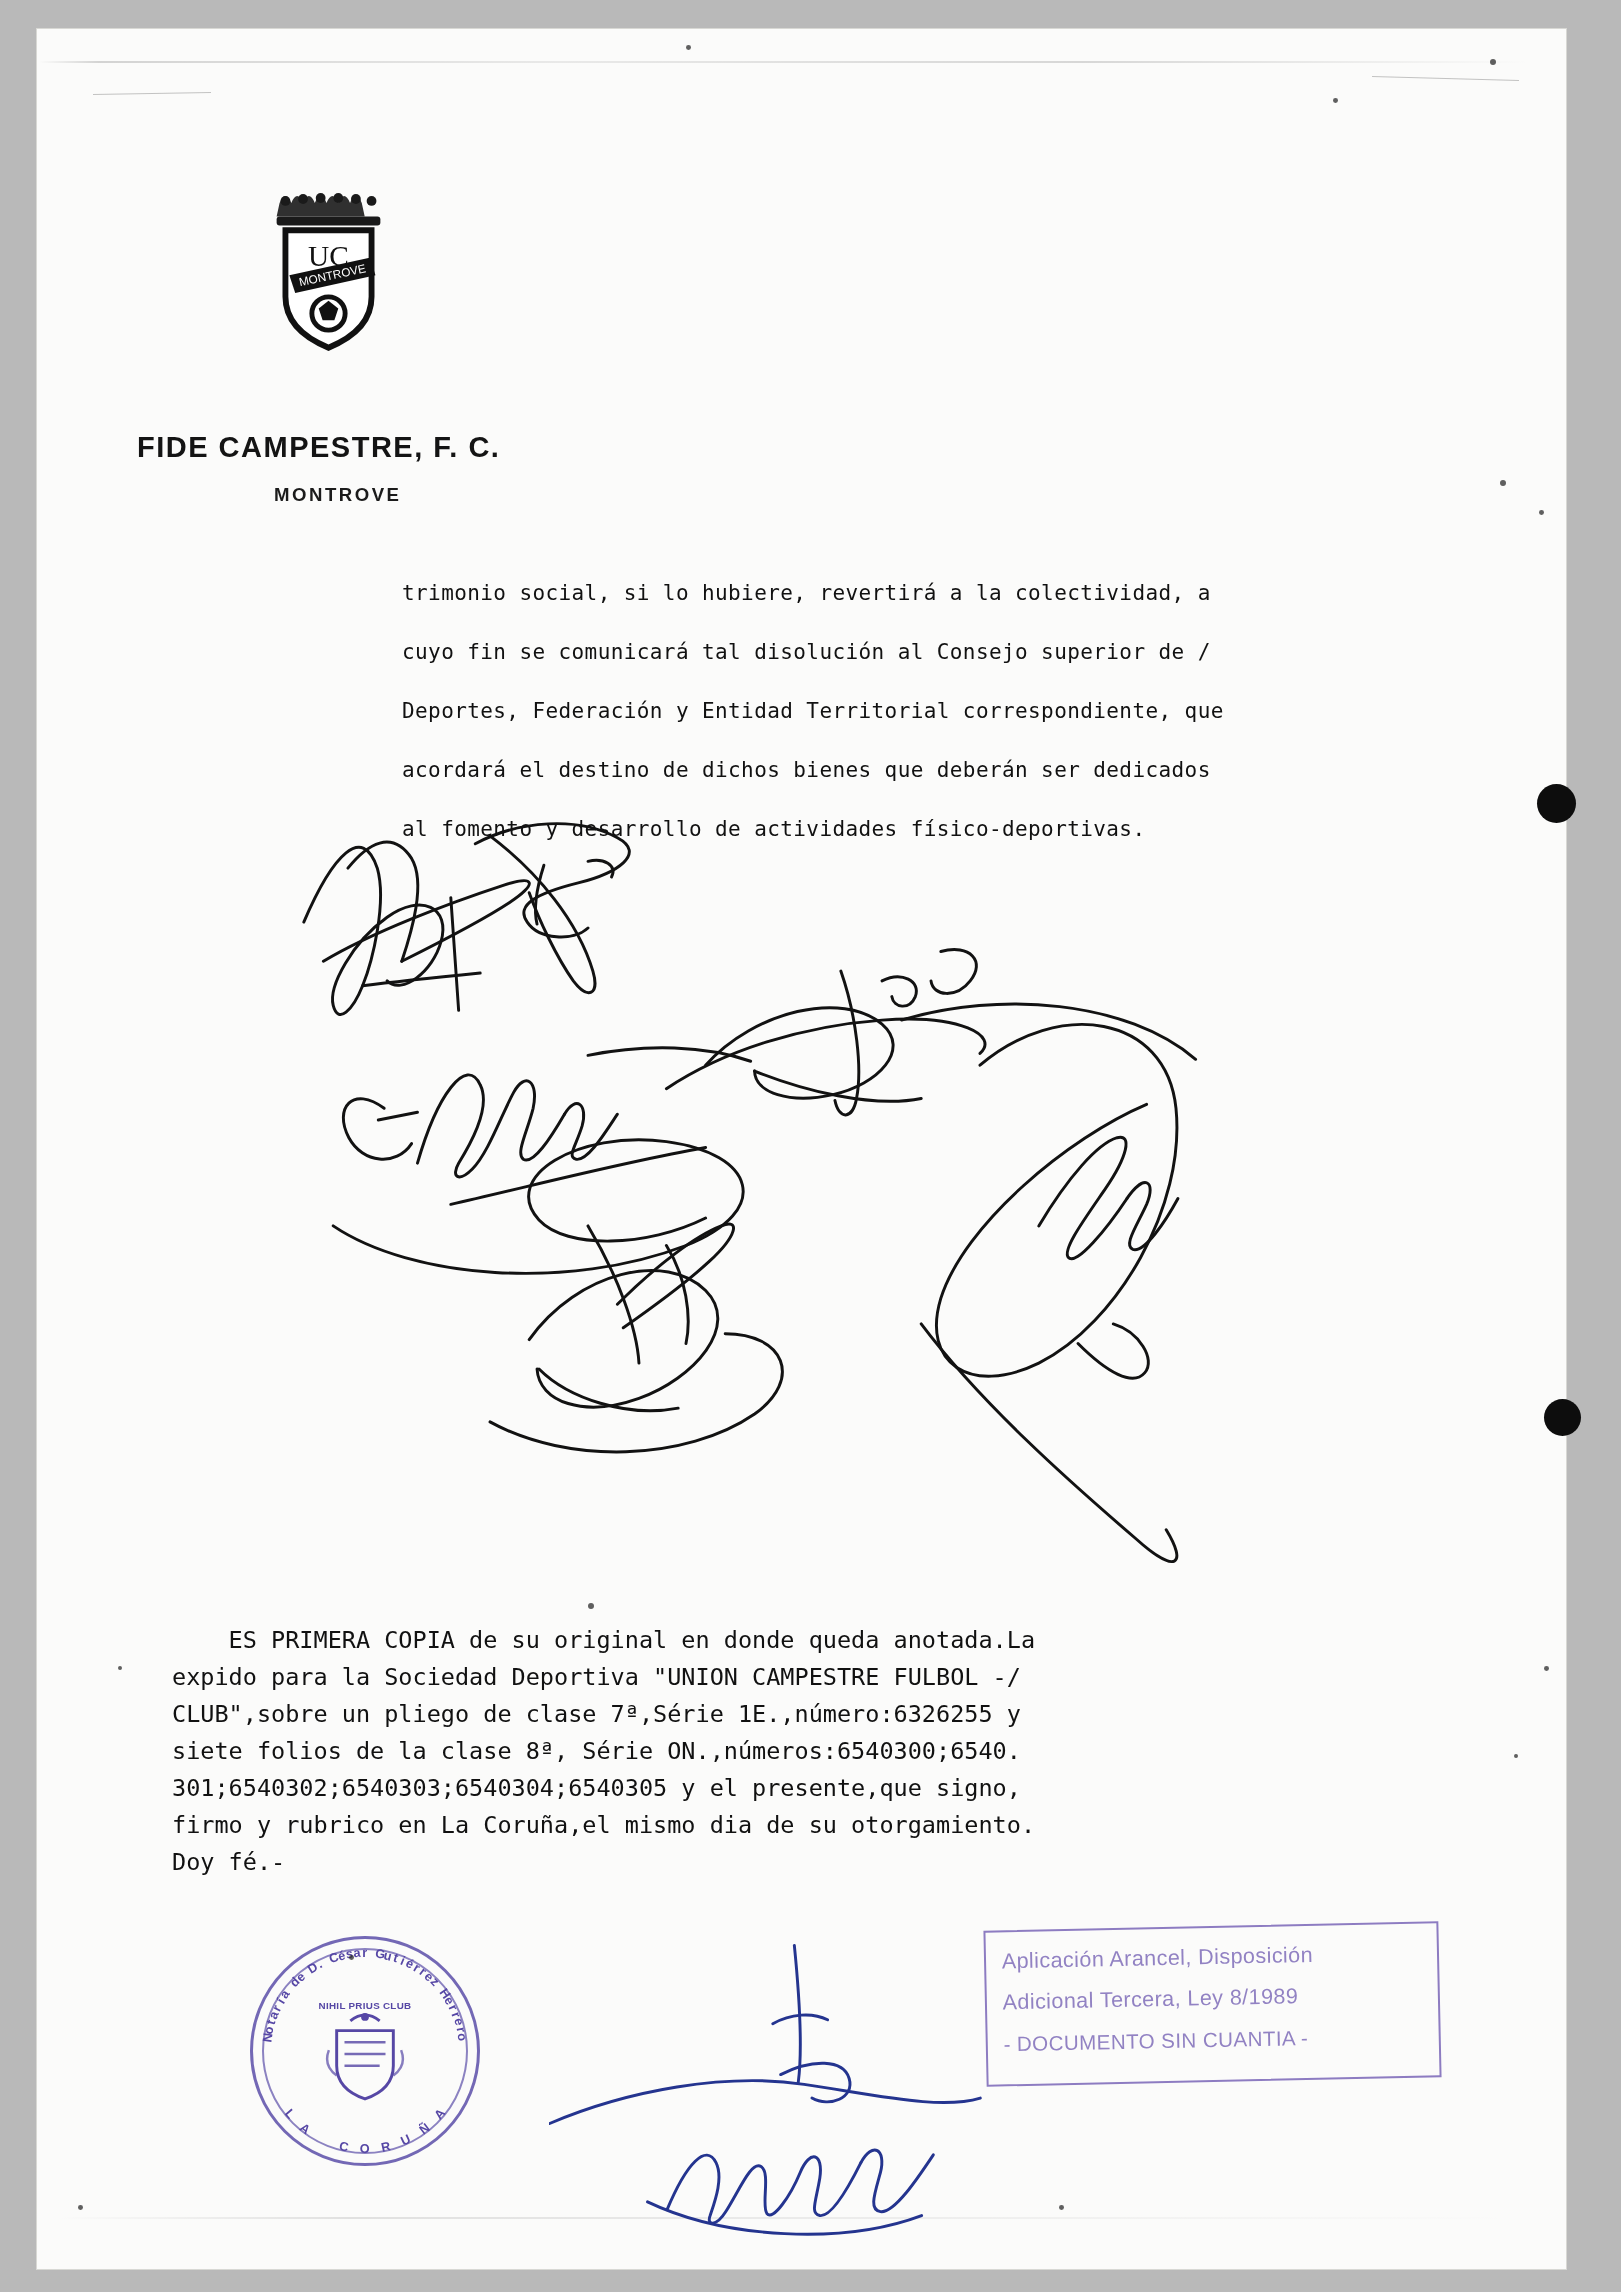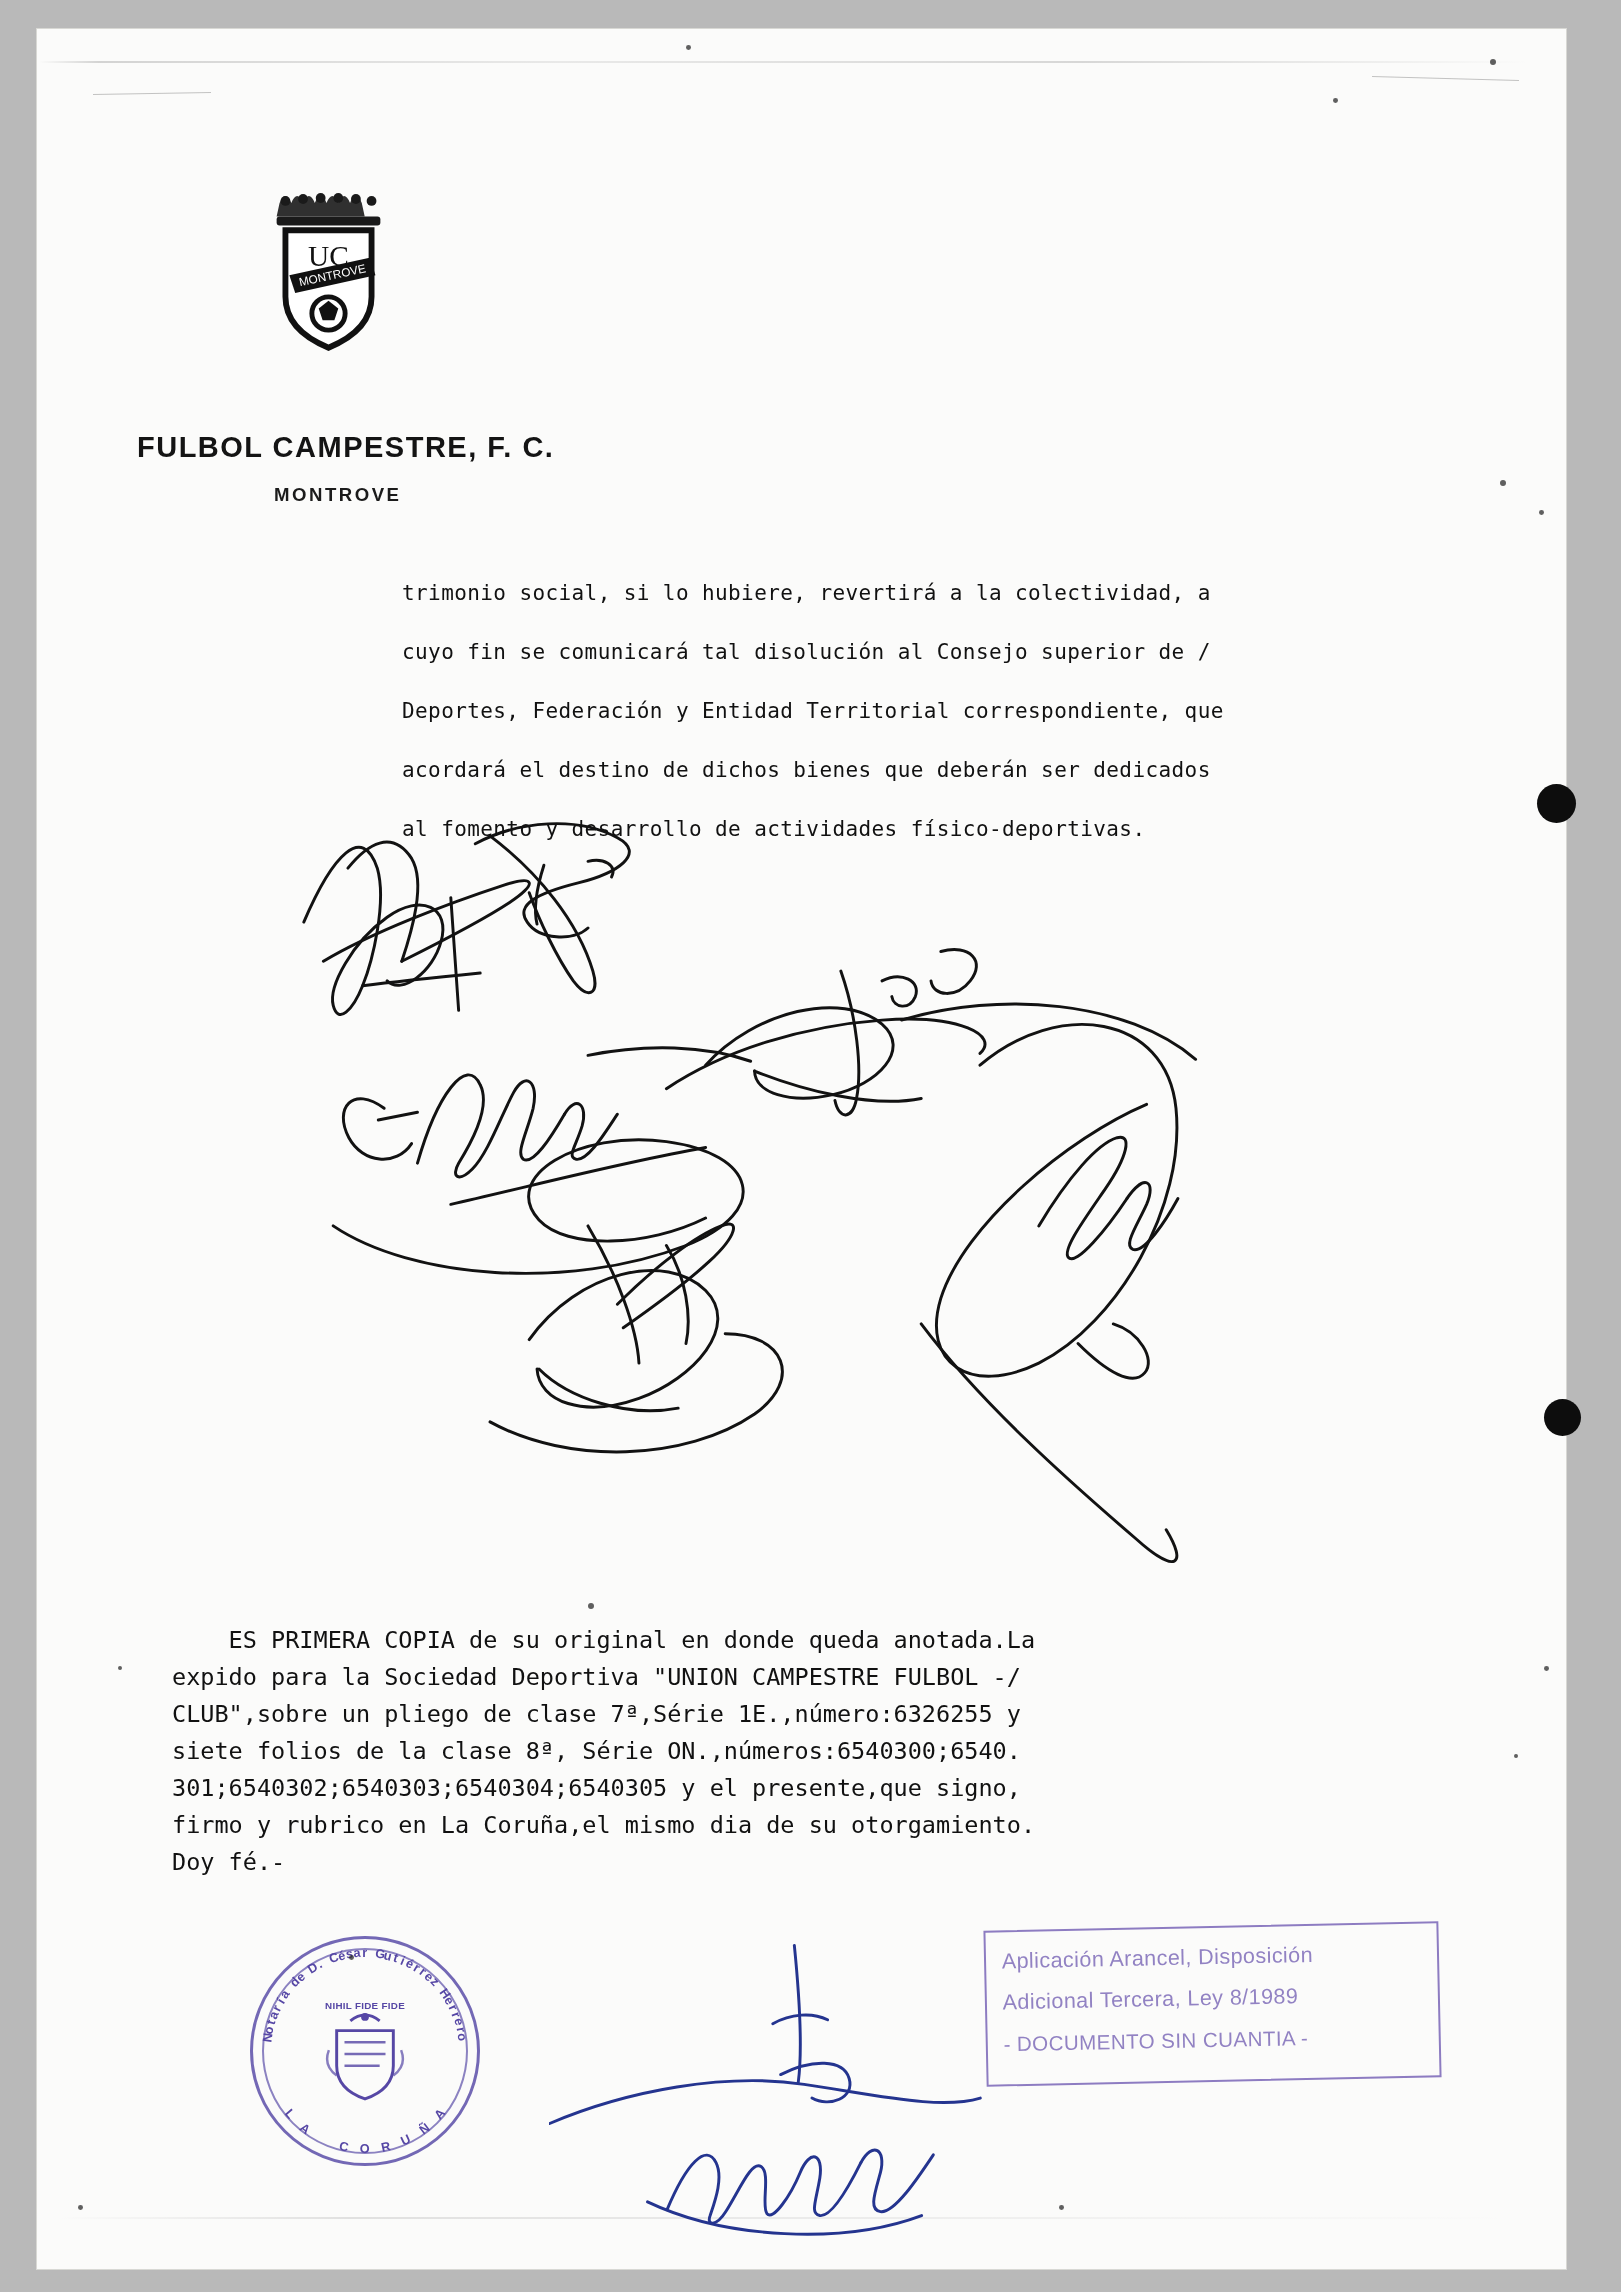--- a/index.html
+++ b/index.html
@@ -243,21 +243,21 @@
       <text x="70" y="86" text-anchor="middle" font-family="Liberation Serif, serif" font-size="30" fill="#111">UC</text>
 
       <path d="M30 96 L112 78 L118 96 L36 114 Z" fill="#111"></path>
       <text x="74" y="100" text-anchor="middle" font-family="Liberation Sans, sans-serif" font-size="12" fill="#fff" transform="rotate(-12 74 96)">MONTROVE</text>
 
       <circle cx="70" cy="135" r="17" fill="#fff" stroke="#111" stroke-width="5"></circle>
       <path d="M70 122 l10 8 -4 12 h-12 l-4 -12 z" fill="#111"></path>
     </svg>
   </div>
 
-  <div class="letterhead-title">FULBOL  CAMPESTRE,  F. C.</div>
+  <div class="letterhead-title">FIDE  CAMPESTRE,  F. C.</div>
   <div class="letterhead-sub">MONTROVE</div>
 
   <div class="body-text">trimonio social, si lo hubiere, revertirá a la colectividad, a
 cuyo fin se comunicará tal disolución al Consejo superior de /
 Deportes, Federación y Entidad Territorial correspondiente, que
 acordará el destino de dichos bienes que deberán ser dedicados
 al fomento y desarrollo de actividades físico-deportivas.</div>
 
   <div class="signatures">
     <svg viewBox="0 0 1200 830" width="1176" height="814" aria-hidden="true" fill="none" stroke="#121212" stroke-width="3" stroke-linecap="round" stroke-linejoin="round">
@@ -370,21 +370,21 @@
         <span style="transform: translate(-75px, 63px) rotate(50deg) translate(-50%, -50%);">L</span>
         <span style="transform: translate(-60px, 78px) rotate(37.5deg) translate(-50%, -50%);">A</span>
         <span style="transform: translate(-41px, 89px) rotate(25deg) translate(-50%, -50%);"> </span>
         <span style="transform: translate(-21px, 96px) rotate(12.5deg) translate(-50%, -50%);">C</span>
         <span style="transform: translate(6.12323e-15px, 98px) rotate(0deg) translate(-50%, -50%);">O</span>
         <span style="transform: translate(21px, 96px) rotate(-12.5deg) translate(-50%, -50%);">R</span>
         <span style="transform: translate(41px, 89px) rotate(-25deg) translate(-50%, -50%);">U</span>
         <span style="transform: translate(60px, 78px) rotate(-37.5deg) translate(-50%, -50%);">Ñ</span>
         <span style="transform: translate(75px, 63px) rotate(-50deg) translate(-50%, -50%);">A</span>
       </div>
-    <div class="notary-motto">NIHIL FIDE FIDE</div>
+    <div class="notary-motto">NIHIL PRIUS CLUB</div>
     <div class="notary-inner-emblem">
       <svg viewBox="0 0 86 96" width="84" height="94" aria-hidden="true">
         <path d="M14 22 H72 V58 Q72 82 43 92 Q14 82 14 58 Z" fill="none" stroke="#5647a5" stroke-width="3"></path>
         <path d="M22 34 H64 M22 46 H64 M22 58 H58" stroke="#5647a5" stroke-width="2.5" opacity=".8"></path>
         <path d="M28 12 q15 -12 30 0" fill="none" stroke="#5647a5" stroke-width="3"></path>
         <circle cx="43" cy="8" r="4" fill="#5647a5"></circle>
         <path d="M6 42 q-6 16 8 26" fill="none" stroke="#5647a5" stroke-width="2.5" opacity=".7"></path>
         <path d="M80 42 q6 16 -8 26" fill="none" stroke="#5647a5" stroke-width="2.5" opacity=".7"></path>
       </svg>
     </div>

